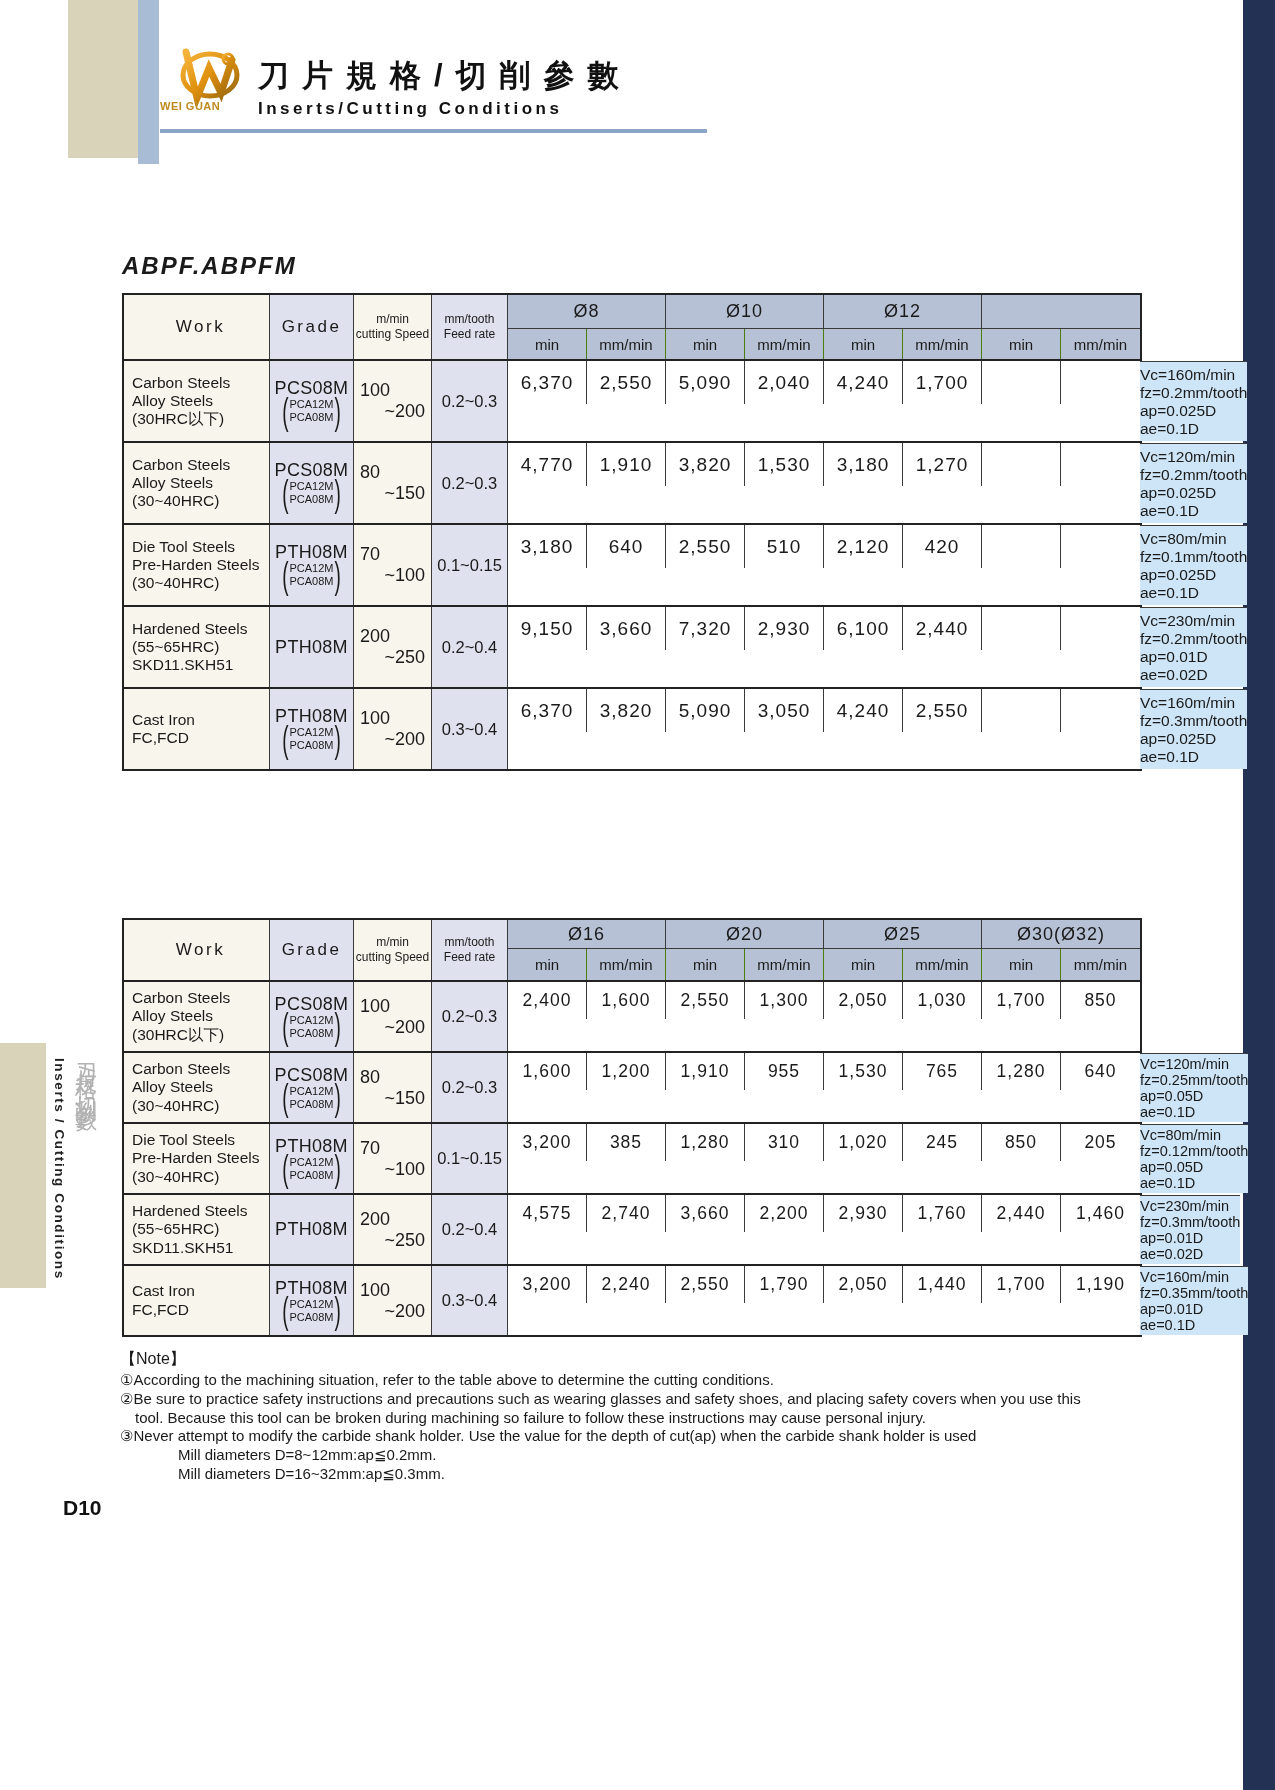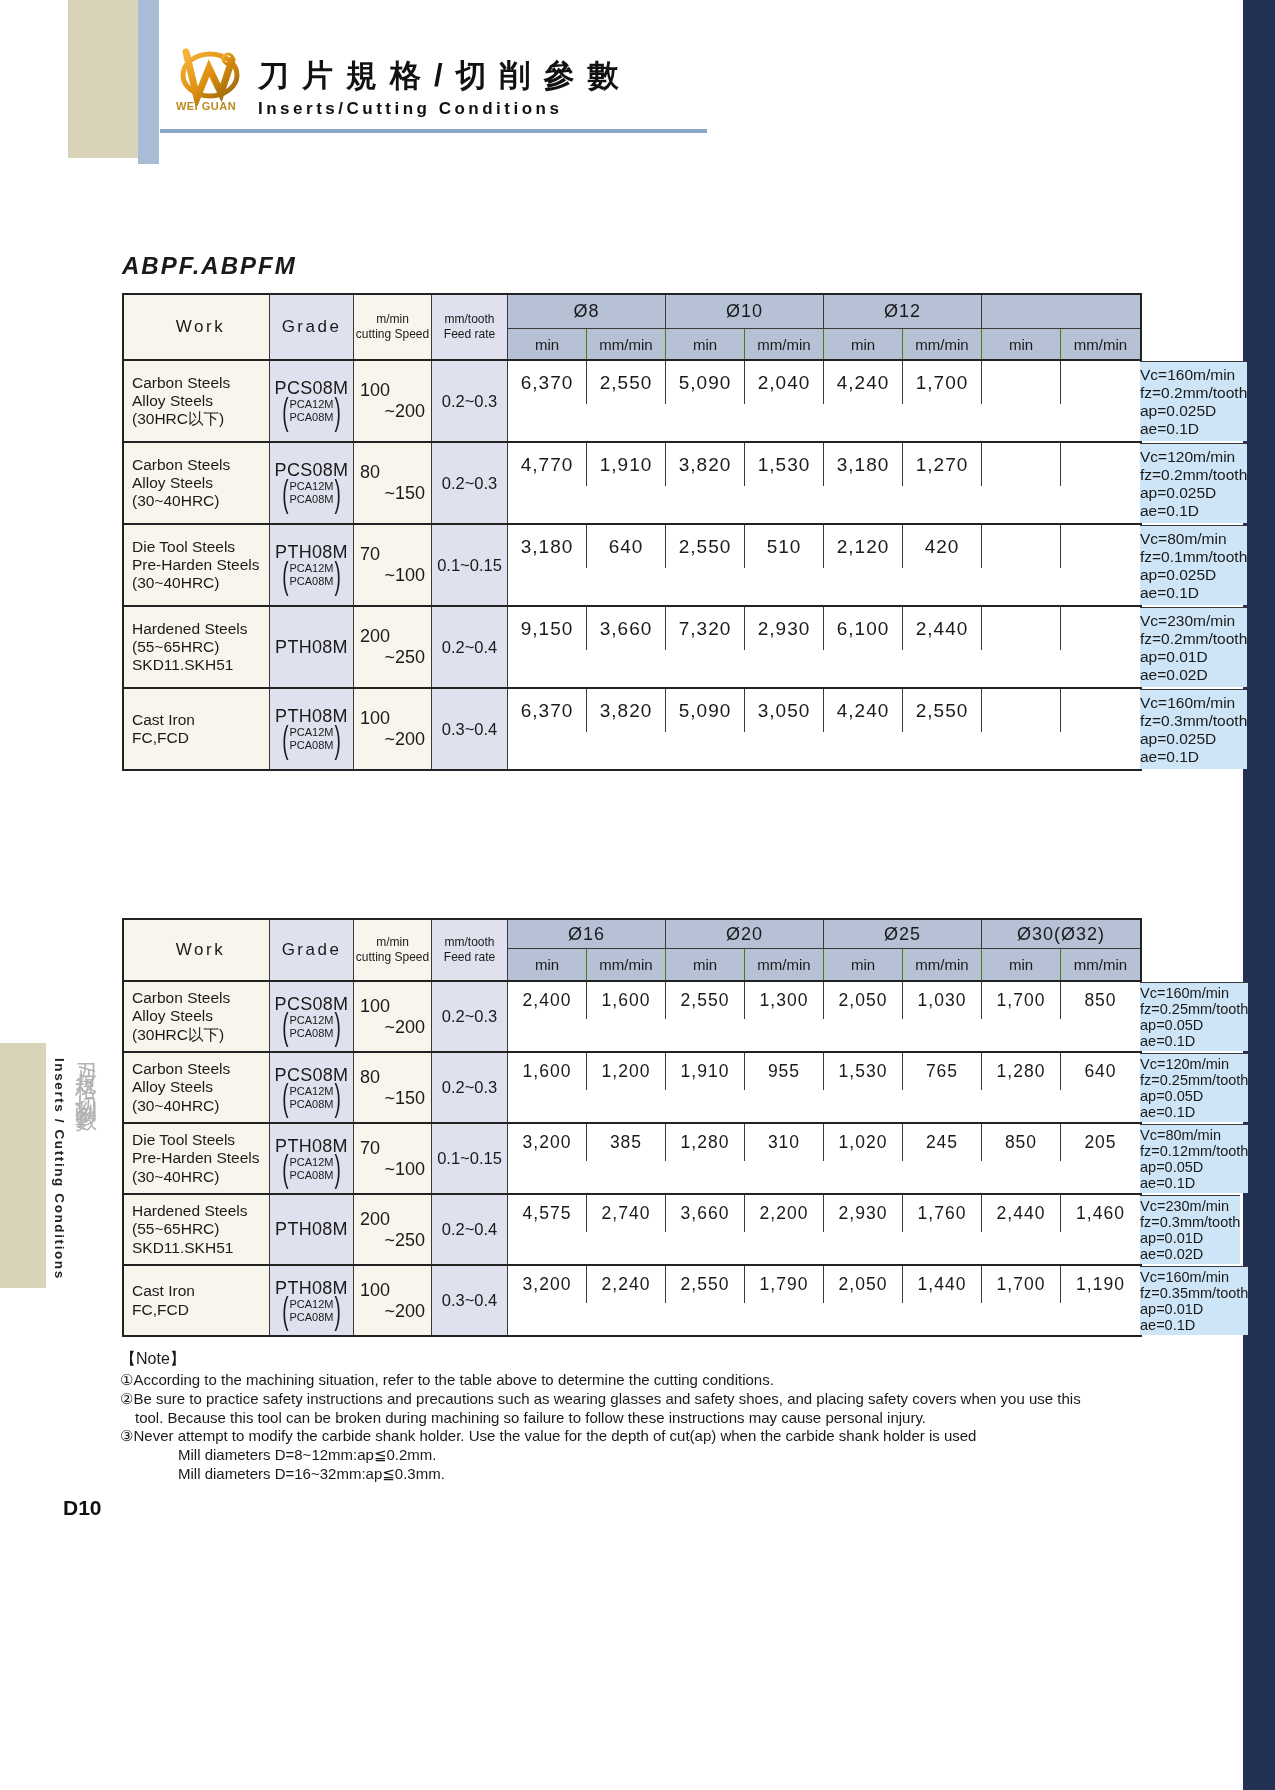--- a/index.html
+++ b/index.html
@@ -6,21 +6,21 @@
   .page{position:relative;width:1275px;height:1790px;background:#fff;overflow:hidden;
         font-family:"Liberation Sans",sans-serif;color:#1a1a1a;}
 
   
   .right-bar{position:absolute;right:0;top:0;width:32px;height:1790px;background:#233154;}
   .deco-tan{position:absolute;left:68px;top:0;width:70px;height:158px;background:#d9d3ba;}
   .deco-blue{position:absolute;left:138px;top:0;width:21px;height:164px;background:#a9bcd6;}
 
   
   .logo{position:absolute;left:164px;top:48px;width:86px;height:58px;}
-  .brand{position:absolute;left:160px;top:100px;width:92px;text-align:center;
+  .brand{position:absolute;left:160px;top:100px;width:92px;text-align:left;
          font-size:11px;font-weight:bold;color:#bd8a1e;letter-spacing:.5px;}
   .title-zh{position:absolute;left:258px;top:55px;font-size:31px;font-weight:bold;
             letter-spacing:13px;white-space:nowrap;color:#111;}
   .title-en{position:absolute;left:258px;top:99px;font-size:17px;font-weight:bold;
             letter-spacing:3.5px;white-space:nowrap;color:#111;}
   .head-rule{position:absolute;left:160px;top:129px;width:547px;height:4px;background:#8ba6c6;}
 
   .section-title{position:absolute;left:122px;top:252px;font-size:24px;font-weight:bold;
                  font-style:italic;letter-spacing:2px;}
 
@@ -385,21 +385,20 @@
           <div class="num-row">
             <div class="val-cell">2,400</div>
             <div class="val-cell">1,600</div>
             <div class="val-cell">2,550</div>
             <div class="val-cell">1,300</div>
             <div class="val-cell">2,050</div>
             <div class="val-cell">1,030</div>
             <div class="val-cell">1,700</div>
             <div class="val-cell">850</div>
           </div>
-          <div class="vc-row">Vc=160m/min fz=0.25mm/tooth ap=0.05D ae=0.1D</div>
         </div>
       </div>
       <div class="m-row">
         <div class="c-work">
           <div>Carbon Steels</div>
           <div>Alloy Steels</div>
           <div>(30~40HRC)</div>
         </div>
         <div class="c-grade">
           <div class="grade-main">PCS08M</div>

